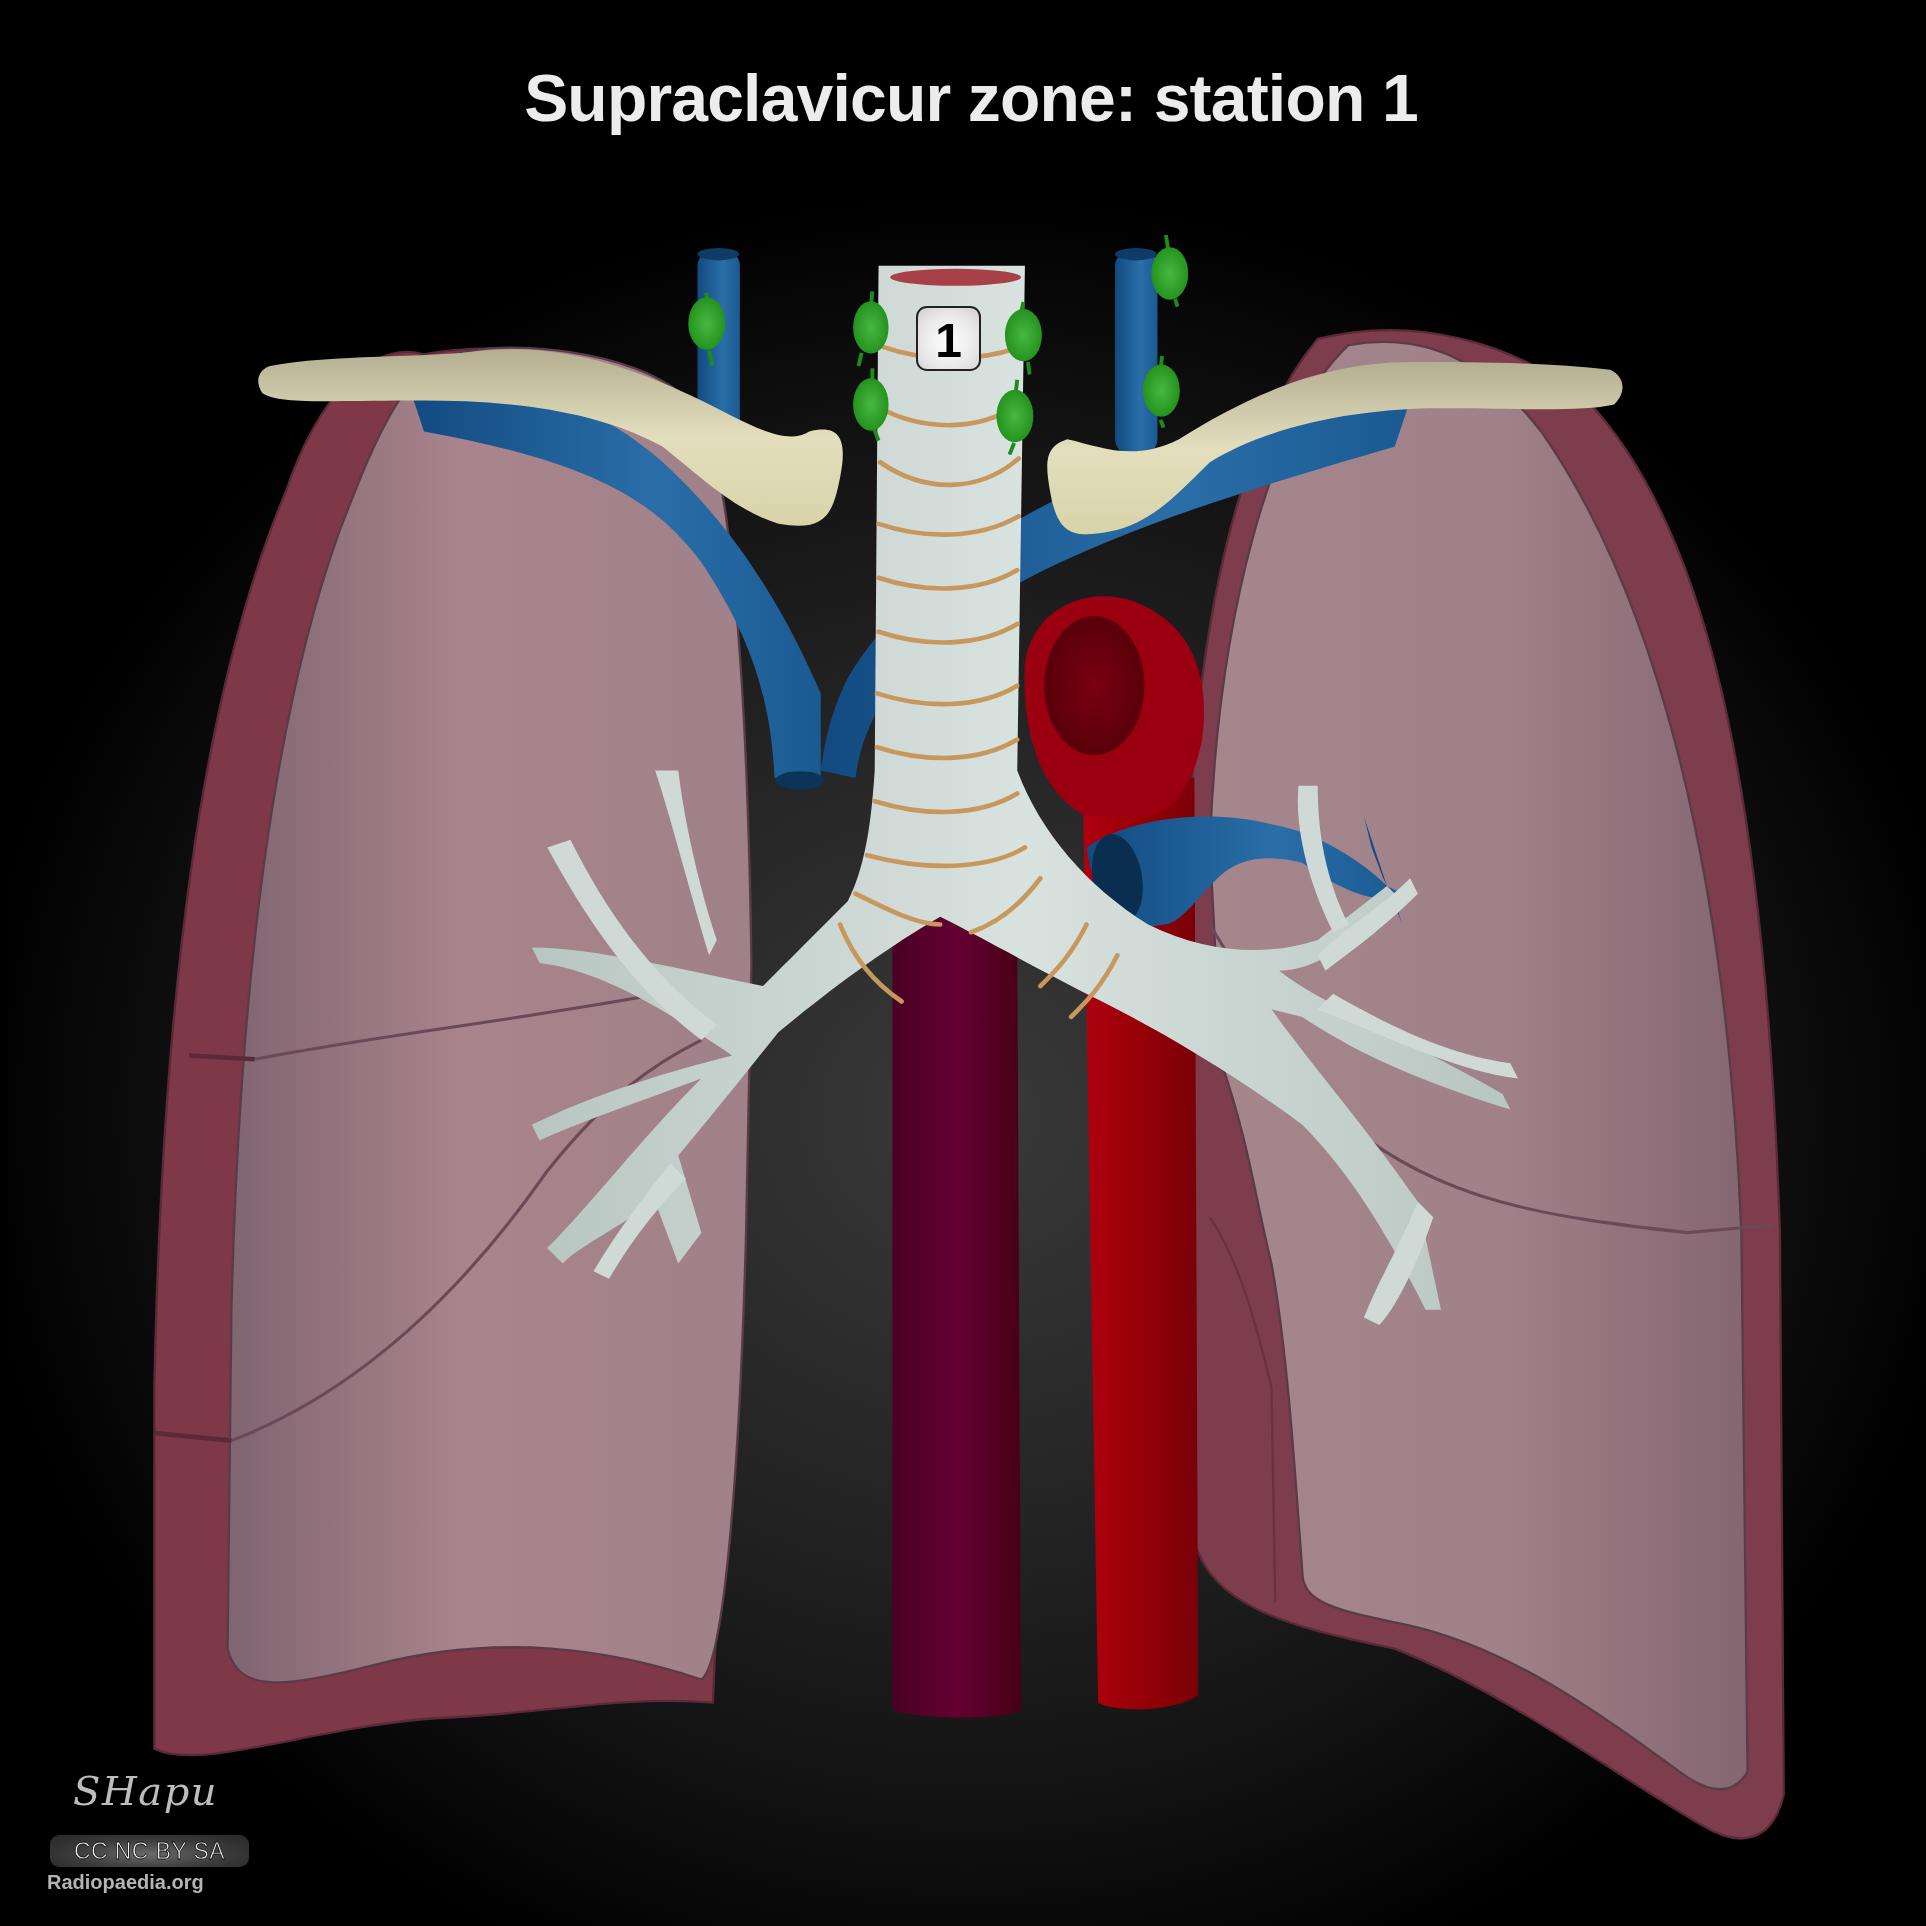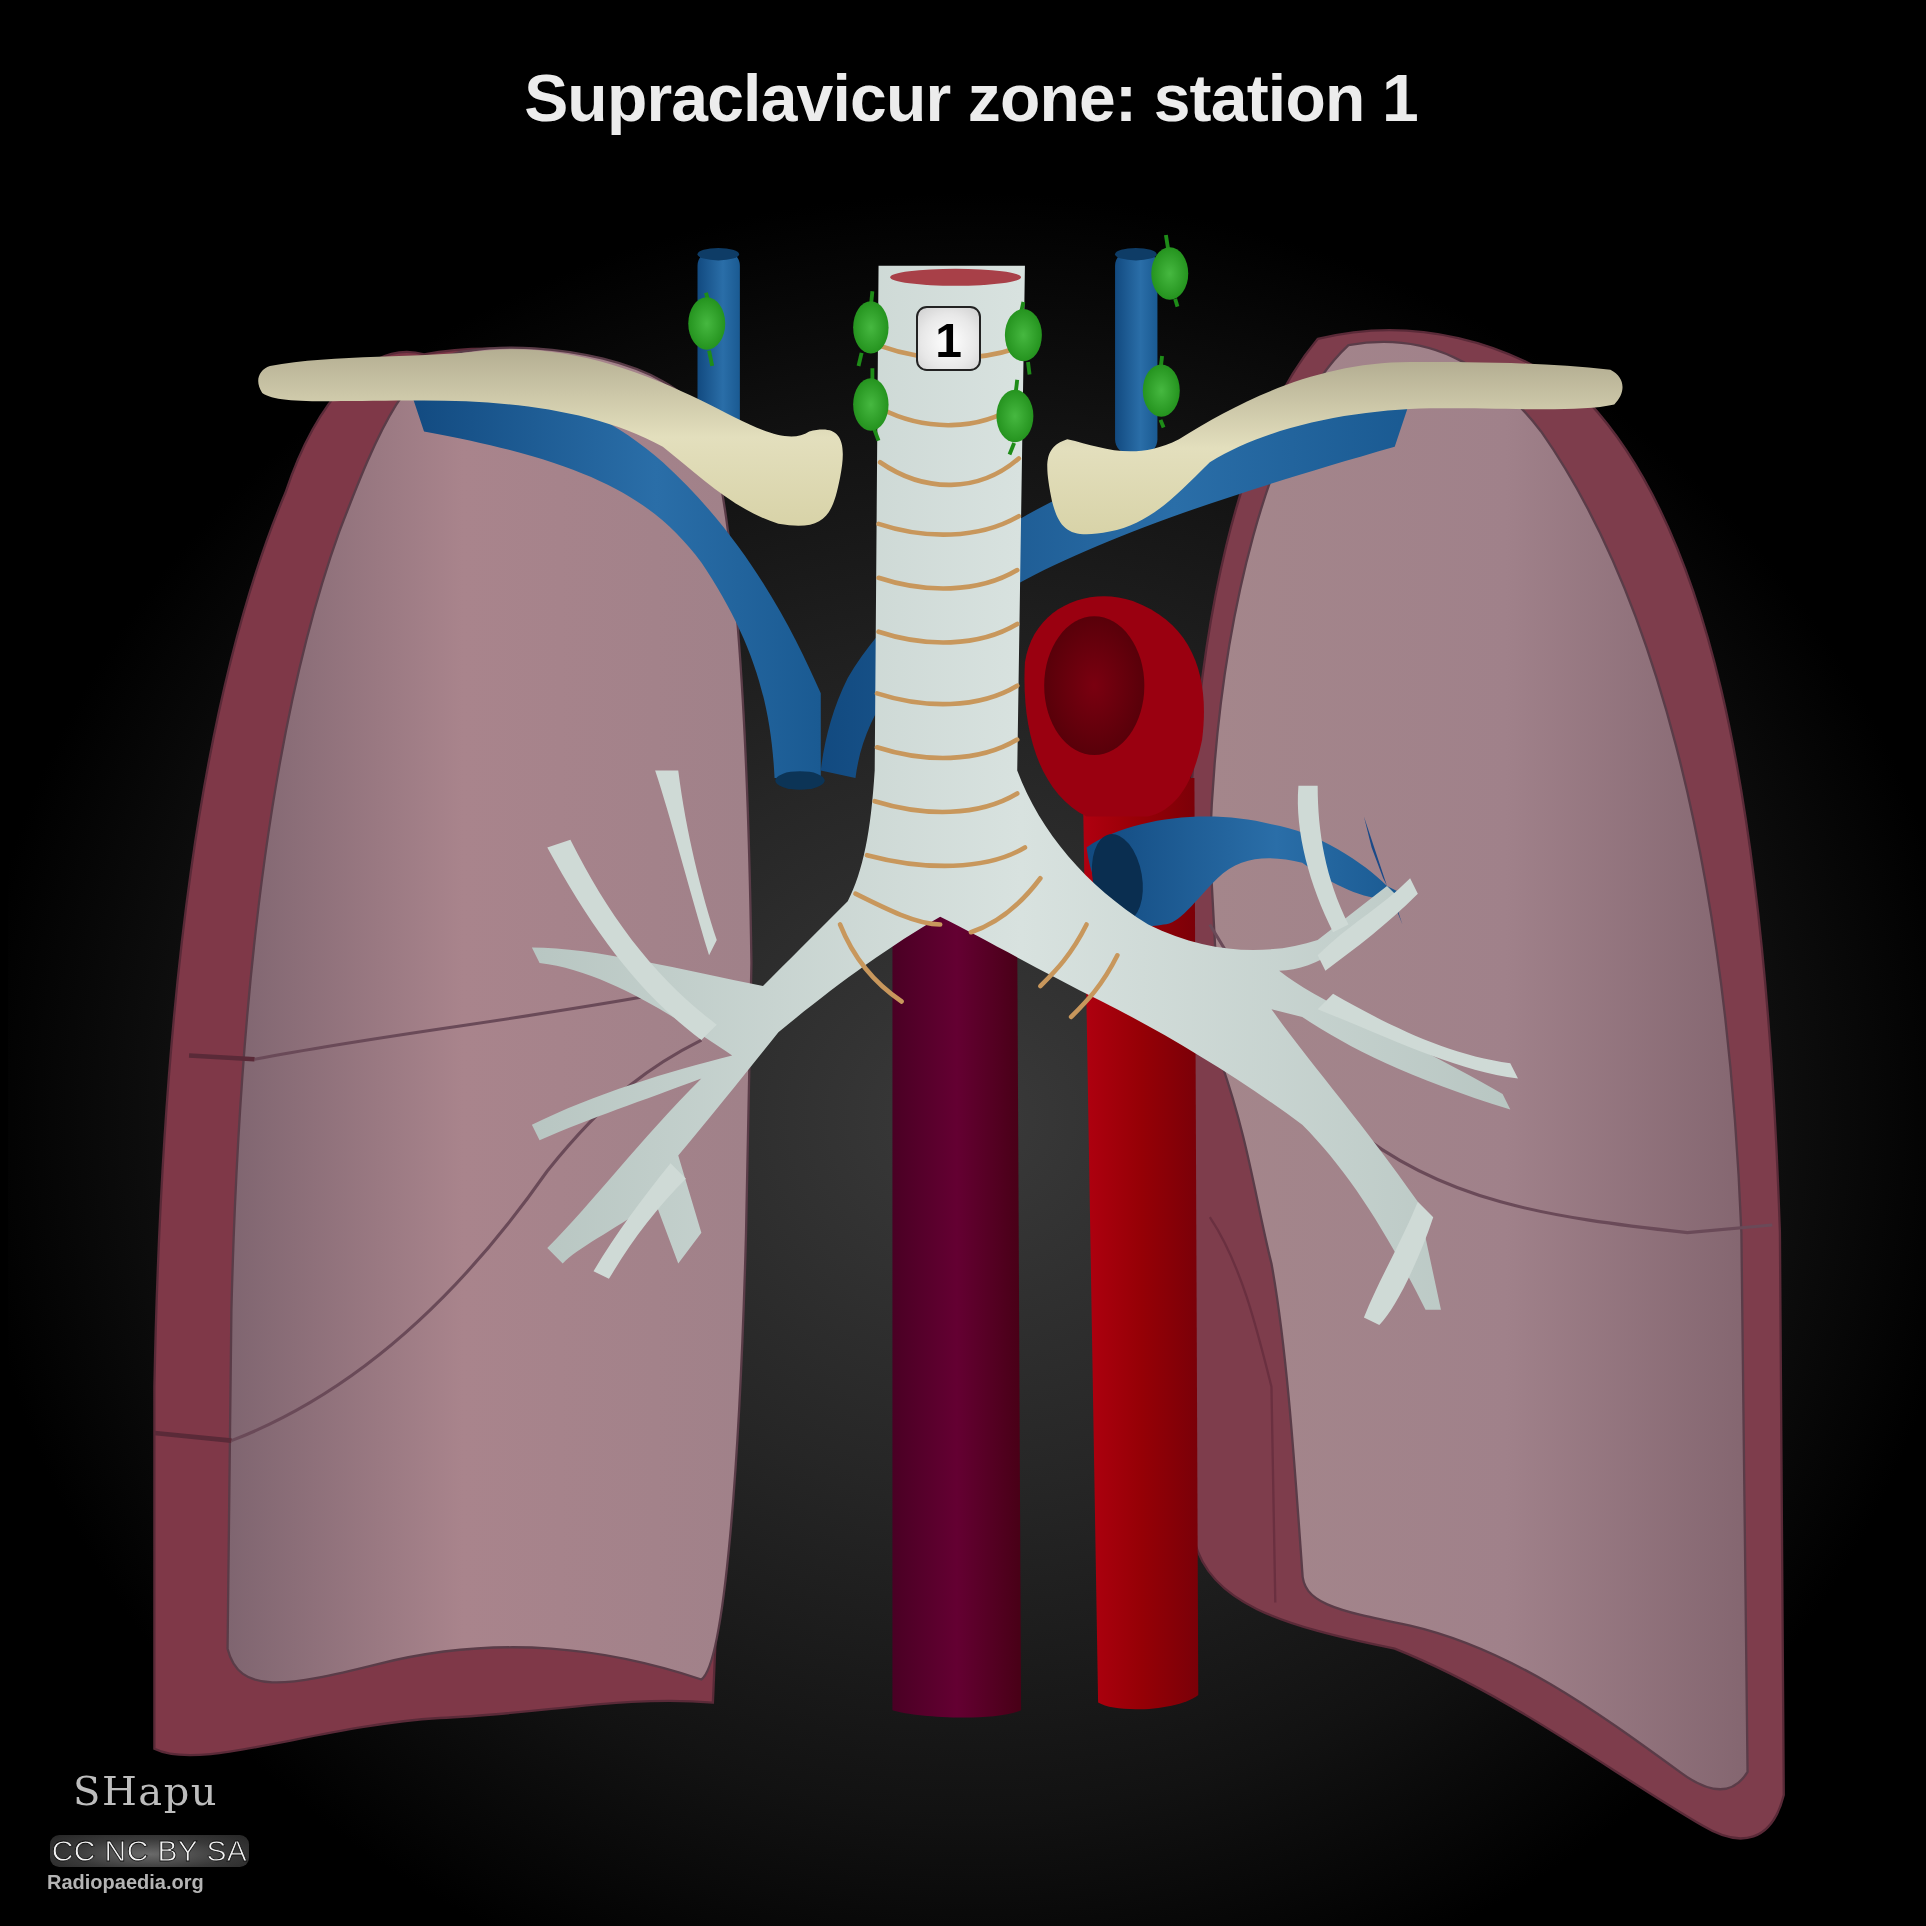--- a/index.html
+++ b/index.html
@@ -10,28 +10,28 @@
     margin-left: 8px;
   }
   .title {
     position: absolute; top: 60px; left: 0; width: 1926px; text-align: center;
     font-family: "Liberation Sans", sans-serif; font-weight: bold; font-size: 66px;
     color: #ececec; letter-spacing: -0.8px;
   }
   svg.anatomy { position: absolute; left: 0; top: 0; }
   .signature {
     position: absolute; left: 65px; top: 1768px;
-    font-family: "DejaVu Serif", serif; font-size: 40px; color: #bdbdbd;
+    font-family: "DejaVu Serif", serif; font-style: italic; font-size: 40px; color: #bdbdbd;
     letter-spacing: 1.5px;
   }
   .license {
     position: absolute; left: 42px; top: 1835px; width: 199px; height: 32px;
     border-radius: 9.2px;
     background: radial-gradient(ellipse at 50% 60%, #6a6a6a 0%, #3a3a3a 55%, #262626 100%);
-    color: #f2f2f2; font-family: "Liberation Sans", sans-serif; font-size: 30px;
+    color: #f2f2f2; font-family: "Liberation Sans", sans-serif; font-size: 23px;
     text-align: center; line-height: 32px; letter-spacing: 0.4px;
     -webkit-text-stroke: 0.8px #111;
   }
   .site {
     position: absolute; left: 39px; top: 1871px;
     font-family: "Liberation Sans", sans-serif; font-weight: bold; font-size: 20px; color: #b4b4b4;
   }
   .station-badge {
     position: absolute; left: 908px; top: 306px; width: 65px; height: 65px;
     border: 2.3px solid #222; border-radius: 10.8px; box-sizing: border-box;

